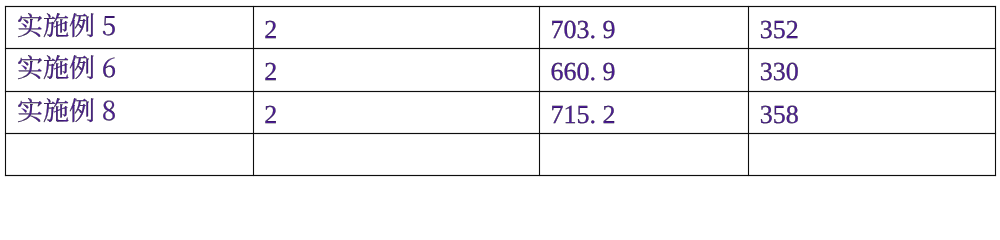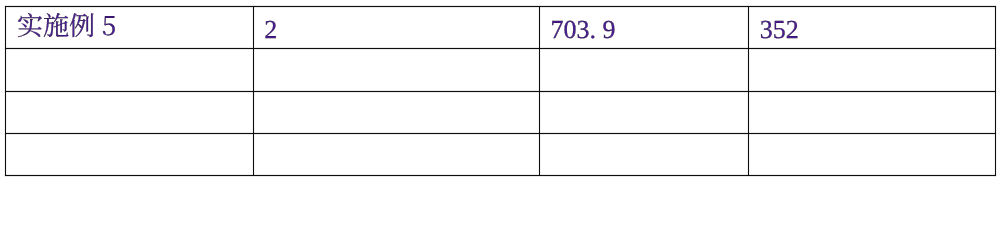--- a/index.html
+++ b/index.html
@@ -101,18 +101,46 @@
             <span class="cell-text">2</span>
           </td>
         <td class="col-value1">
             <span class="cell-text">703. 9</span>
           </td>
         <td class="col-value2">
             <span class="cell-text">352</span>
           </td>
       </tr>
 
+      <tr class="row-2">
+        <td class="col-sample">
+            <span class="cell-text">实施例 6</span>
+          </td>
+        <td class="col-count">
+            <span class="cell-text">2</span>
+          </td>
+        <td class="col-value1">
+            <span class="cell-text">660. 9</span>
+          </td>
+        <td class="col-value2">
+            <span class="cell-text">330</span>
+          </td>
+      </tr>
 
 
+      <tr class="row-4">
+        <td class="col-sample">
+            <span class="cell-text">实施例 8</span>
+          </td>
+        <td class="col-count">
+            <span class="cell-text">2</span>
+          </td>
+        <td class="col-value1">
+            <span class="cell-text">715. 2</span>
+          </td>
+        <td class="col-value2">
+            <span class="cell-text">358</span>
+          </td>
+      </tr>
 
     </tbody>
   </table>
 </div>
 
 </body></html>

